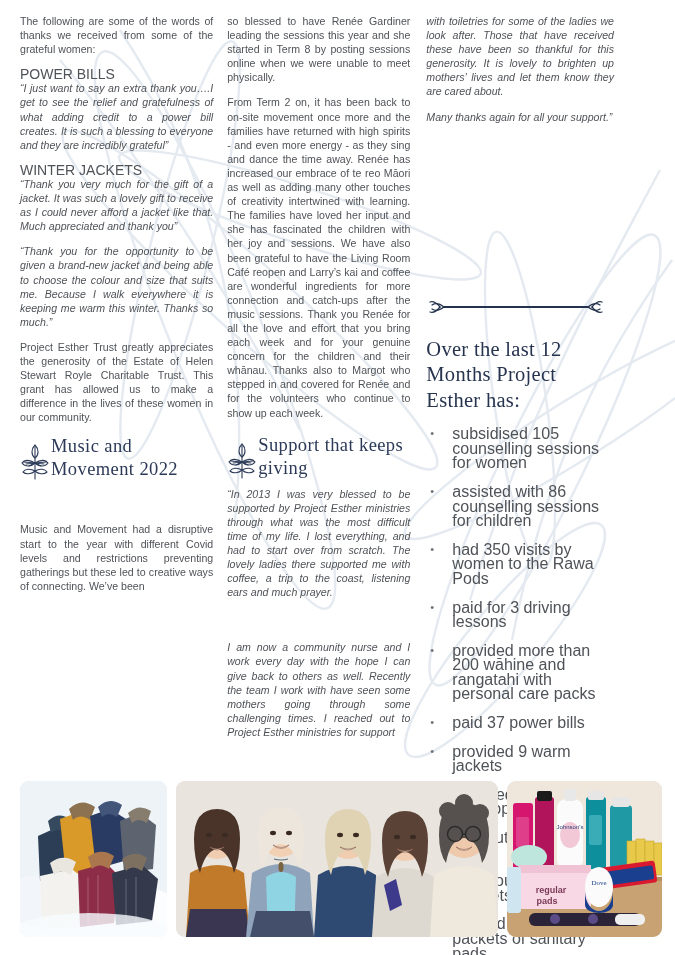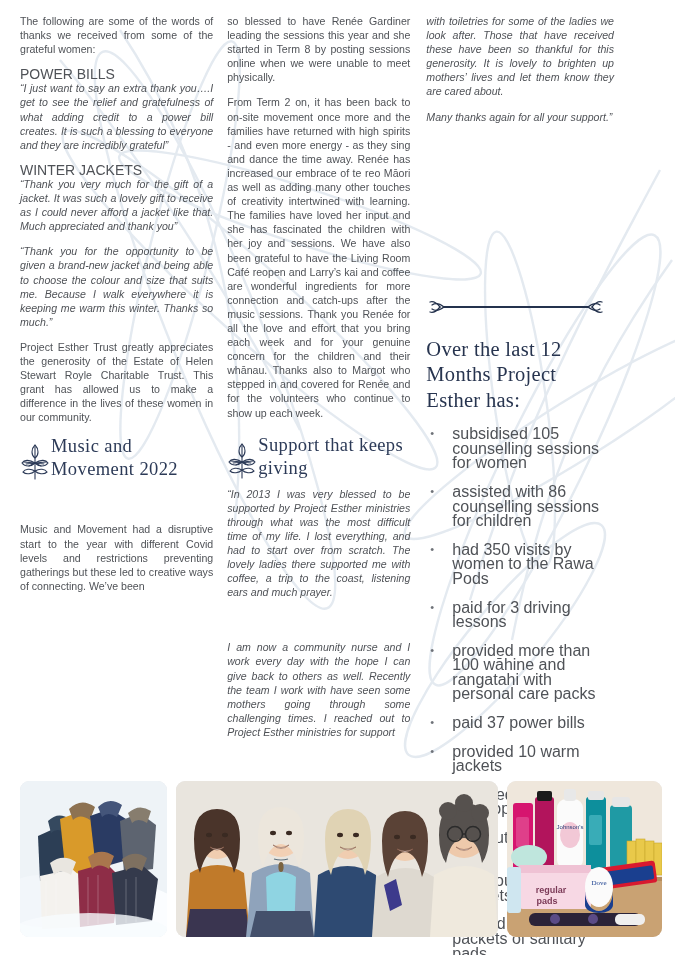--- a/index.html
+++ b/index.html
@@ -237,23 +237,23 @@
         </g>
       </svg>
 
       <h1 class="big-head">Over the last 12 Months Project Esther has:</h1>
 
       <ul class="stats">
         <li>subsidised  105 counselling sessions for women</li>
         <li>assisted with 86 counselling sessions for children</li>
         <li>had 350 visits by women to the Rawa Pods</li>
         <li>paid for 3 driving lessons</li>
-        <li>provided more than 100 wāhine and rangatahi with personal care packs</li>
+        <li>provided more than 200 wāhine and rangatahi with personal care packs</li>
         <li>paid 37 power bills</li>
-        <li>provided 10 warm jackets</li>
+        <li>provided 9 warm jackets</li>
         <li>provided housing for 16 people</li>
         <li>distributed 500 covid tests</li>
         <li>given out 9 warm blankets</li>
         <li>handed out 1200 packets of sanitary pads</li>
         <li>Assisted with the purchase of 4 mobility cards</li>
         <li>packed 100 Christmas Care packs for Women in Prison</li>
       </ul>
     </div>
 
   </div>

